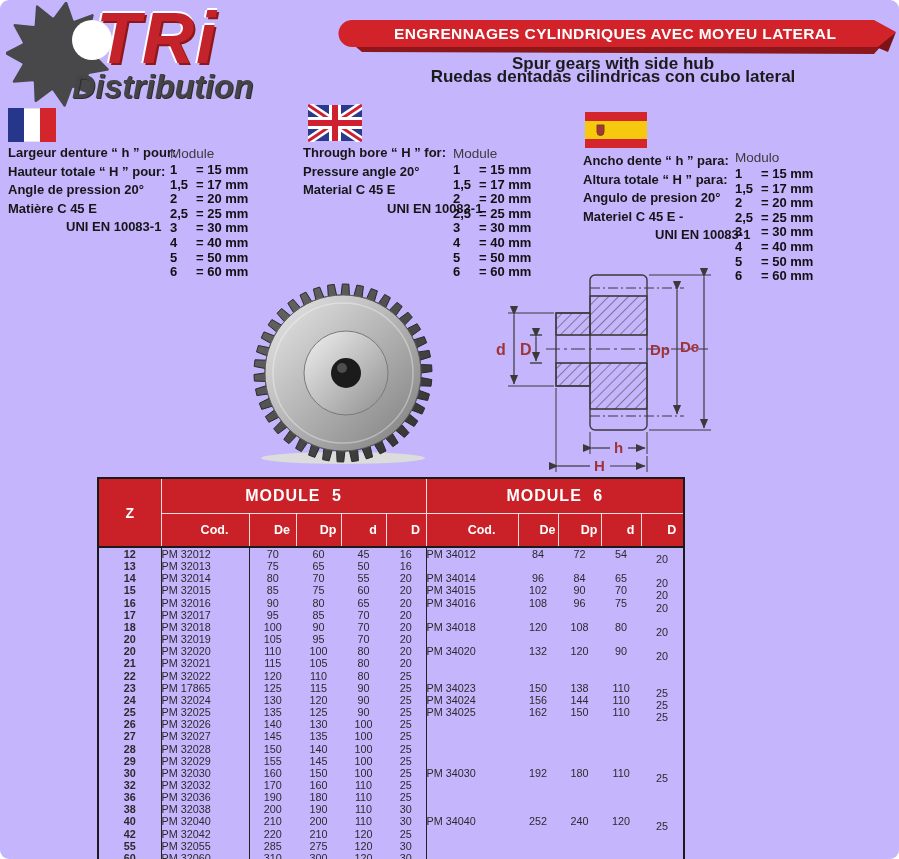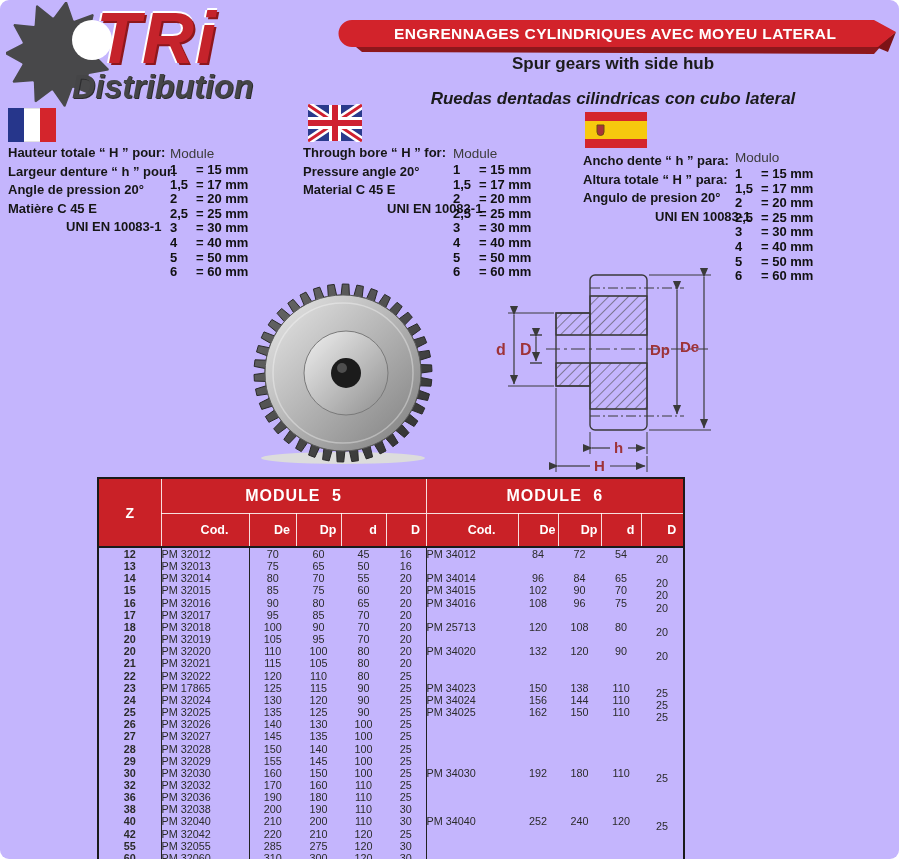--- a/index.html
+++ b/index.html
@@ -67,31 +67,31 @@
   </div>
 
   <svg class="banner" viewBox="0 0 563 42">
     <polygon points="20,30 546,28 538,37 26,35" fill="#8e171c"></polygon>
     <polygon points="540,30 560,15 552,35" fill="#7c1317"></polygon>
     <path d="M16,3 L538,3 L560,15 L542,30 L16,30 A13.5,13.5 0 0 1 16,3 Z" fill="#d2232b"></path>
     <text x="58" y="22">ENGRENNAGES CYLINDRIQUES  AVEC MOYEU LATERAL</text>
   </svg>
 
   <div class="heading" style="top:54px;">Spur gears with side hub</div>
-  <div class="heading" style="top:89px;font-style:italic;">Ruedas dentadas cilindricas con cubo lateral</div>
+  <div class="heading" style="top:67px;">Ruedas dentadas cilindricas con cubo lateral</div>
 
   <div class="lang" style="left:8px;top:106px;width:290px;height:180px;">
     <svg class="flag" style="left:0;top:2px;" width="48" height="34" viewBox="0 0 48 34">
       <rect x="0" y="0" width="48" height="34" fill="#fff" stroke="#c9c9c9"></rect>
       <rect x="0" y="0" width="16" height="34" fill="#26368b"></rect>
       <rect x="32" y="0" width="16" height="34" fill="#d4252c"></rect>
     </svg>
     <div class="labels" style="left:0;top:38px;">
+      <div>Largeur denture “ h ” pour:</div>
       <div>Hauteur totale “ H ” pour:</div>
-      <div>Largeur denture “ h ” pour:</div>
       <div>Angle de pression 20°</div>
       <div>Matière C 45 E</div>
       <div class="indent">UNI EN 10083-1</div>
     </div>
     <div class="mod" style="left:162px;top:40px;">
       <div class="mhead">Module</div>
       <div>
           <div class="mrow"><span class="mv">1</span><span>= 15 mm</span></div>
           <div class="mrow"><span class="mv">1,5</span><span>= 17 mm</span></div>
           <div class="mrow"><span class="mv">2</span><span>= 20 mm</span></div>
@@ -139,20 +139,21 @@
     <svg class="flag" style="left:2px;top:4px;" width="62" height="36" viewBox="0 0 62 36">
       <rect width="62" height="36" fill="#f6c90e"></rect>
       <rect x="0" y="0" width="62" height="9" fill="#d4252c"></rect>
       <rect x="0" y="27" width="62" height="9" fill="#d4252c"></rect>
       <path d="M12,13 h7 v7 a3.5,3.5 0 0 1 -7,0 Z" fill="#a8333a" stroke="#6d4a12" stroke-width="1"></path>
     </svg>
     <div class="labels" style="left:0;top:44px;">
       <div>Ancho dente “ h ” para:</div>
       <div>Altura totale “ H ” para:</div>
       <div>Angulo de presion 20°</div>
+      <div>Materiel C 45 E -</div>
       <div class="indent" style="padding-left:72px;">UNI EN 10083-1</div>
     </div>
     <div class="mod" style="left:152px;top:42px;">
       <div class="mhead">Modulo</div>
       <div>
           <div class="mrow"><span class="mv">1</span><span>= 15 mm</span></div>
           <div class="mrow"><span class="mv">1,5</span><span>= 17 mm</span></div>
           <div class="mrow"><span class="mv">2</span><span>= 20 mm</span></div>
           <div class="mrow"><span class="mv">2,5</span><span>= 25 mm</span></div>
           <div class="mrow"><span class="mv">3</span><span>= 30 mm</span></div>
@@ -357,21 +358,21 @@
           <td class="cnum"></td>
           <td class="cnum dshift"></td>
         </tr>
         <tr>
           <td class="cz">18</td>
           <td class="ccode5 vline">PM 32018</td>
           <td class="cnum vline">100</td>
           <td class="cnum">90</td>
           <td class="cnum">70</td>
           <td class="cnum">20</td>
-          <td class="ccode6 vline">PM 25713</td>
+          <td class="ccode6 vline">PM 34018</td>
           <td class="cnum">120</td>
           <td class="cnum">108</td>
           <td class="cnum">80</td>
           <td class="cnum dshift">20</td>
         </tr>
         <tr>
           <td class="cz">20</td>
           <td class="ccode5 vline">PM 32019</td>
           <td class="cnum vline">105</td>
           <td class="cnum">95</td>

